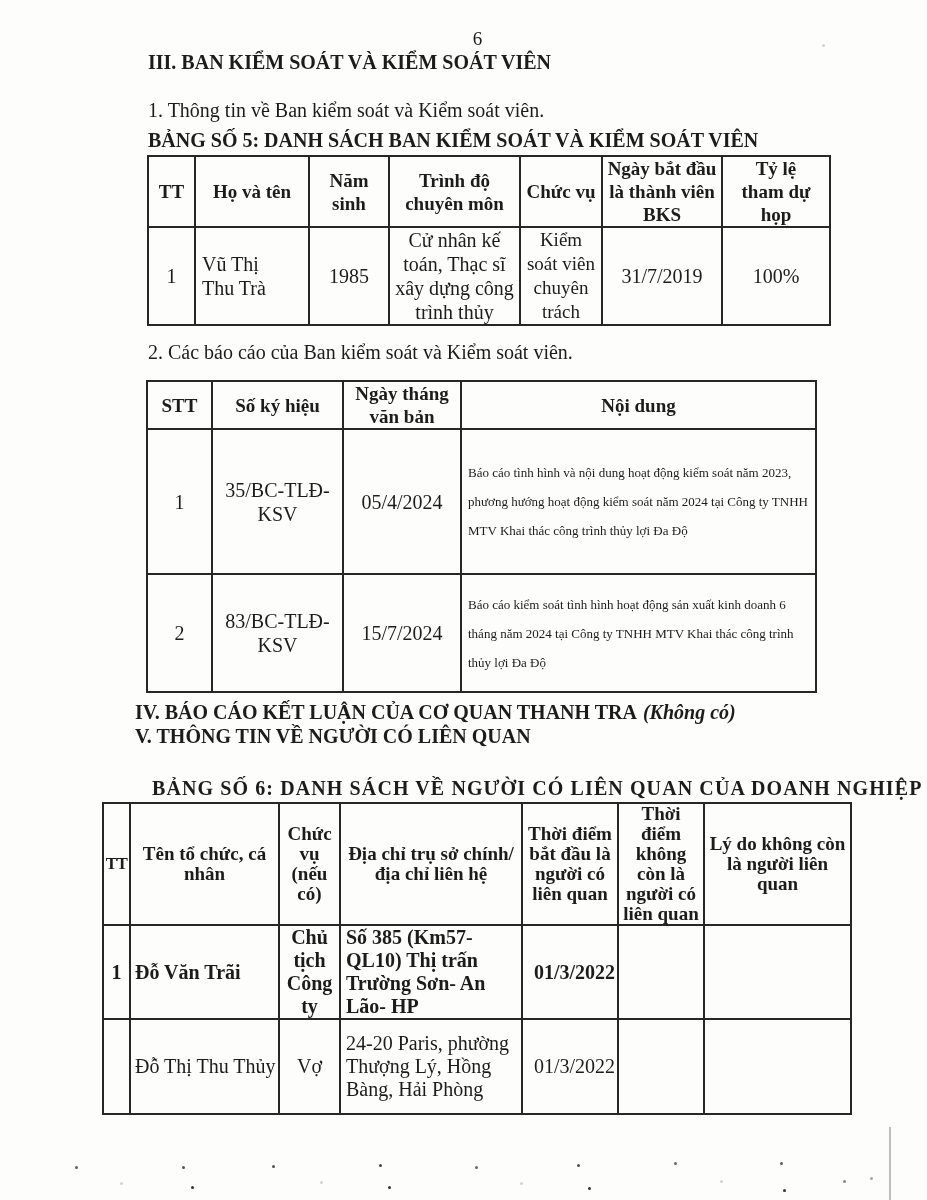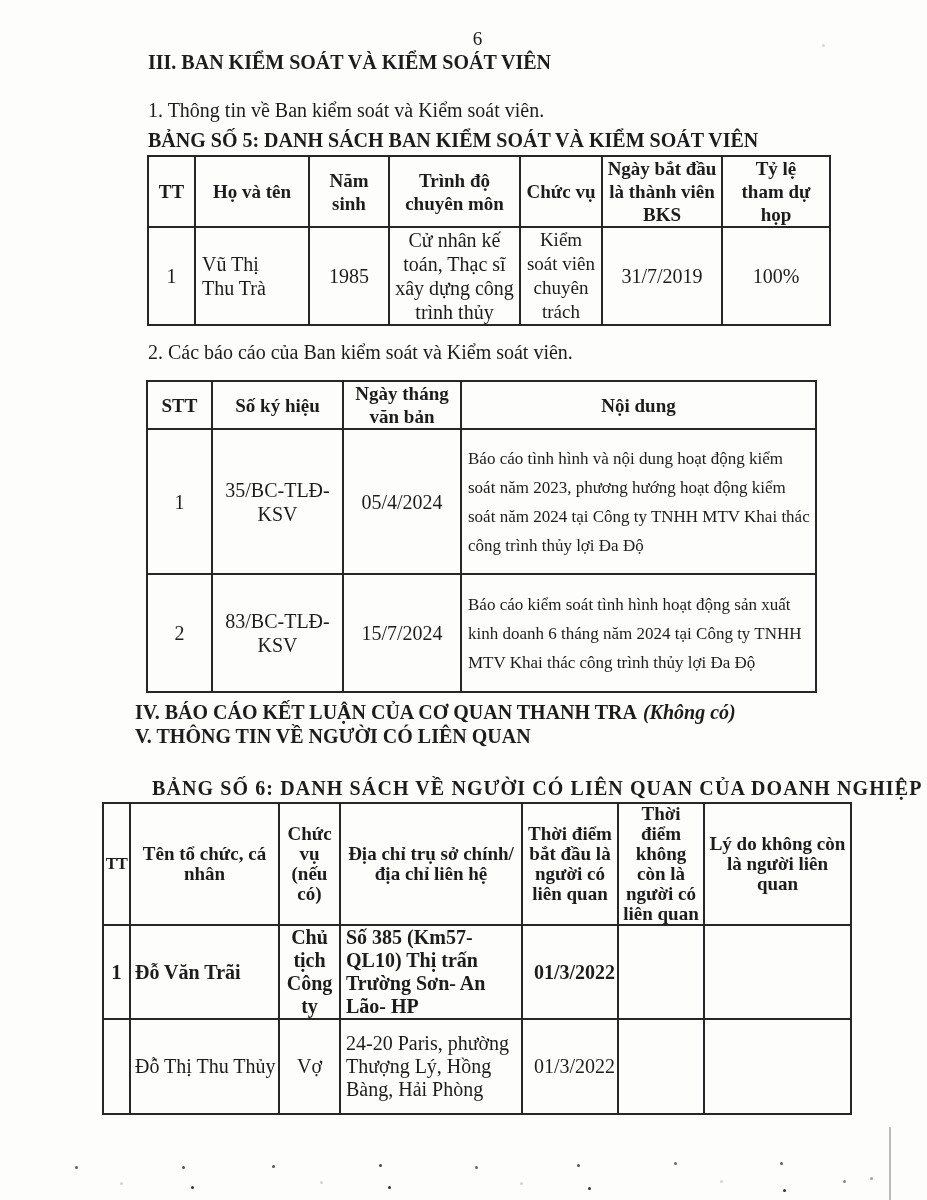--- a/index.html
+++ b/index.html
@@ -22,21 +22,21 @@
 
   table { position:absolute; border-collapse:collapse; table-layout:fixed; background:transparent; }
   th, td {
     border:2px solid #272727; vertical-align:middle; text-align:center;
     font-size:20px; padding:0 2px; overflow:hidden;
   }
   th { font-weight:bold; white-space:pre-line; font-size:19px; line-height:23px; }
   td { line-height:24px; }
   .left { text-align:left; padding-left:6px; padding-right:20px; }
   .tight { font-size:19px; }
-  .content { text-align:left; padding-left:6px; padding-right:4px; font-size:17px; line-height:29px; }
+  .content { text-align:left; padding-left:6px; padding-right:4px; font-size:13px; line-height:29px; }
   #t6 th { line-height:20px; }
   #t6 td { line-height:23px; }
   #t6 .th-tt { font-size:17px; letter-spacing:-0.5px; padding:0; }
   #t6 .boldrow td { font-weight:bold; }
   #t6 .addr { text-align:left; padding-left:5px; padding-right:2px; }
   #t6 .name { text-align:left; padding-left:4px; padding-right:2px; }
   #t6 .date { text-align:left; padding-left:11px; }
 
   .dots {
     position:absolute; left:0; top:0; width:3px; height:3px;

